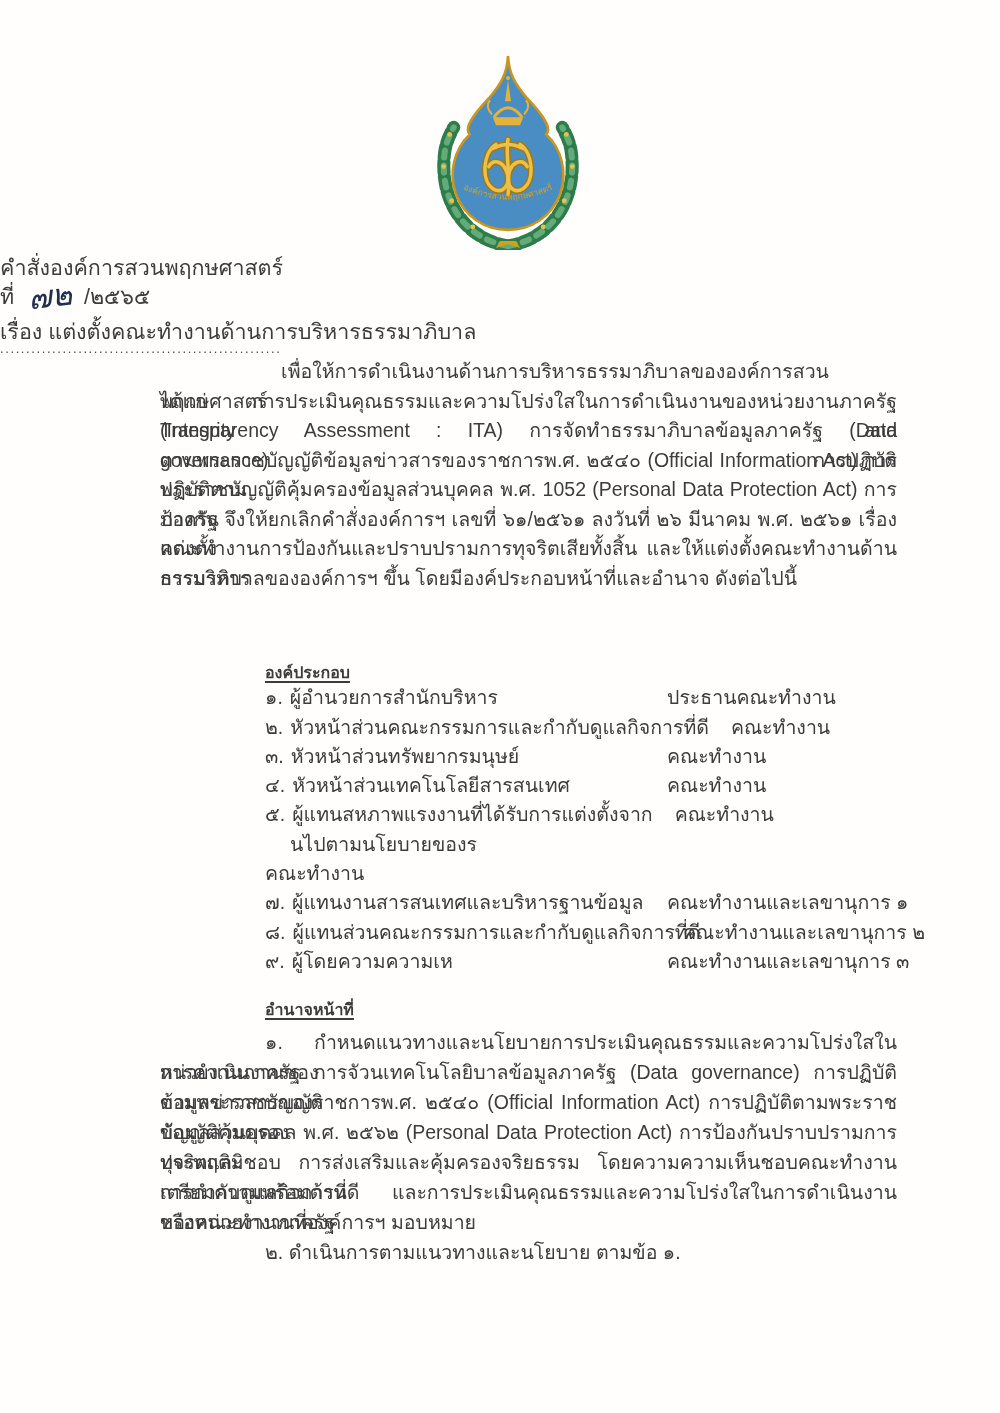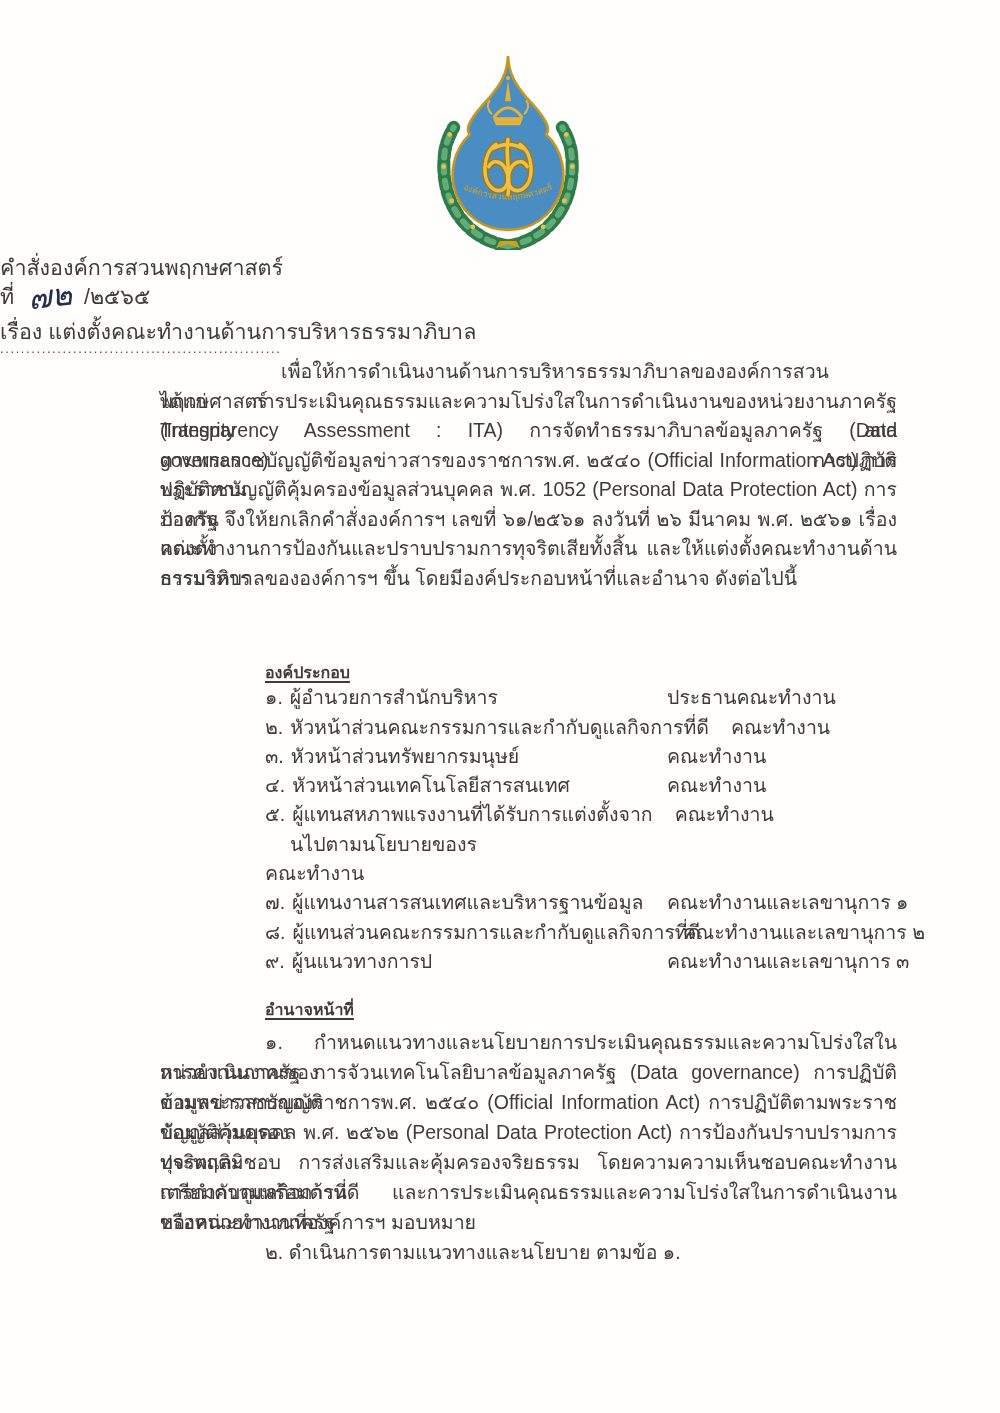--- a/index.html
+++ b/index.html
@@ -151,21 +151,21 @@
     </div>
     <div class="crow">
       <div class="pos"><span class="no">๗.</span><span>ผู้แทนงานสารสนเทศและบริหารฐานข้อมูล</span></div>
       <div class="role">คณะทำงานและเลขานุการ ๑</div>
     </div>
     <div class="crow">
       <div class="pos"><span class="no">๘.</span><span>ผู้แทนส่วนคณะกรรมการและกำกับดูแลกิจการที่ดี</span></div>
       <div class="role">คณะทำงานและเลขานุการ ๒</div>
     </div>
     <div class="crow">
-      <div class="pos"><span class="no">๙.</span><span>ผู้นแนวทางการป</span></div>
+      <div class="pos"><span class="no">๙.</span><span>ผู้โดยความความเห</span></div>
       <div class="role">คณะทำงานและเลขานุการ ๓</div>
     </div>
   </div>
 
   <div class="sec-head duty-head">อำนาจหน้าที่</div>
 
   <div class="body-block duties">
     <div class="line j ind2">๑. กำหนดแนวทางและนโยบายการประเมินคุณธรรมและความโปร่งใสในการดำเนินงานของ</div>
     <div class="line j">หน่วยงานภาครัฐ การจัวนเทคโนโลยิบาลข้อมูลภาครัฐ (Data governance) การปฏิบัติตามพระราชบัญญัติ</div>
     <div class="line j">ข้อมูลข่าวสารของราชการพ.ศ. ๒๕๔๐  (Official Information Act) การปฏิบัติตามพระราชบัญญัติคุ้มครอง</div>

